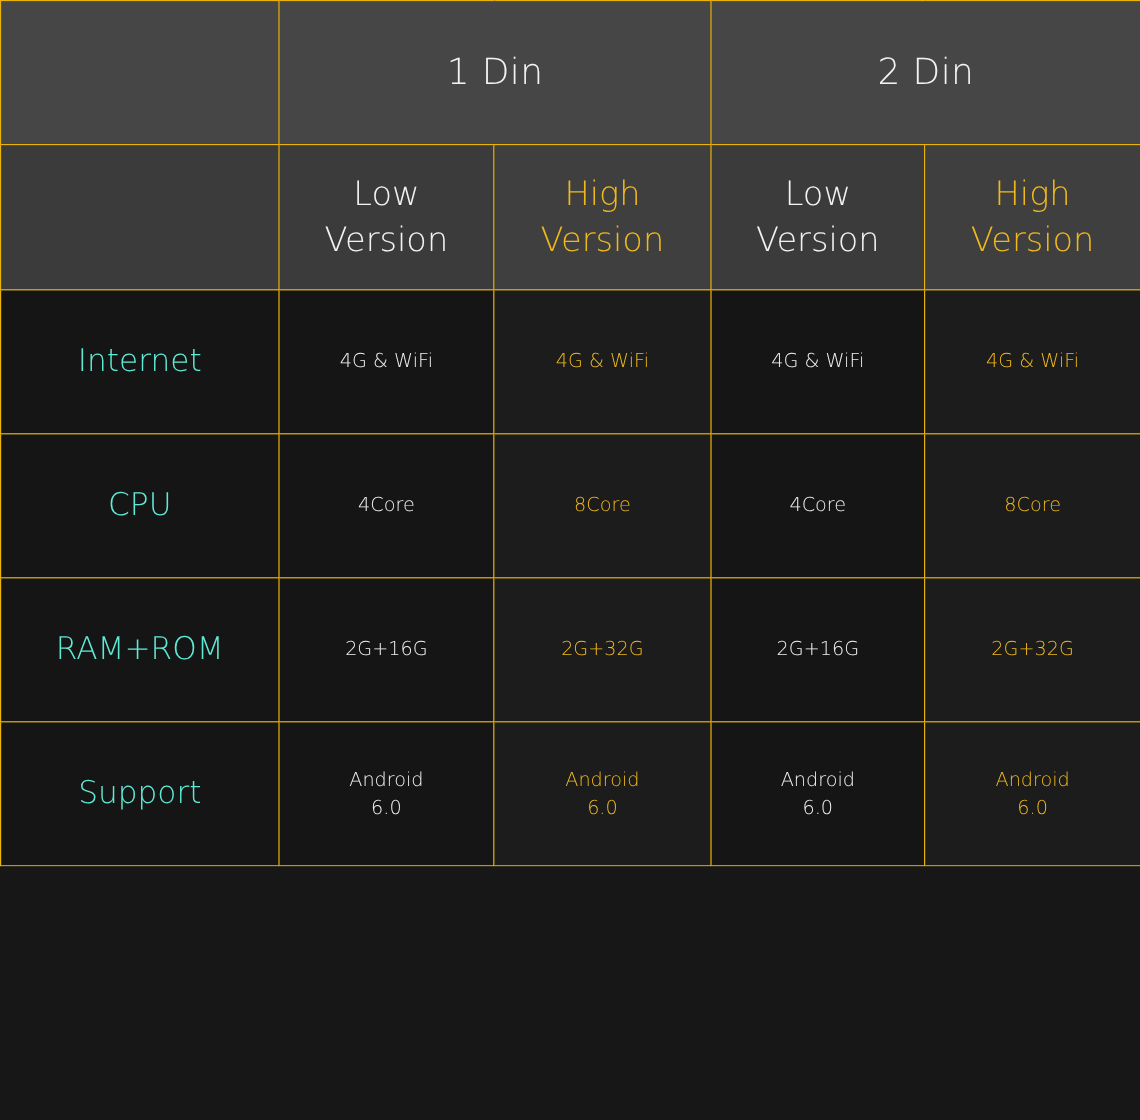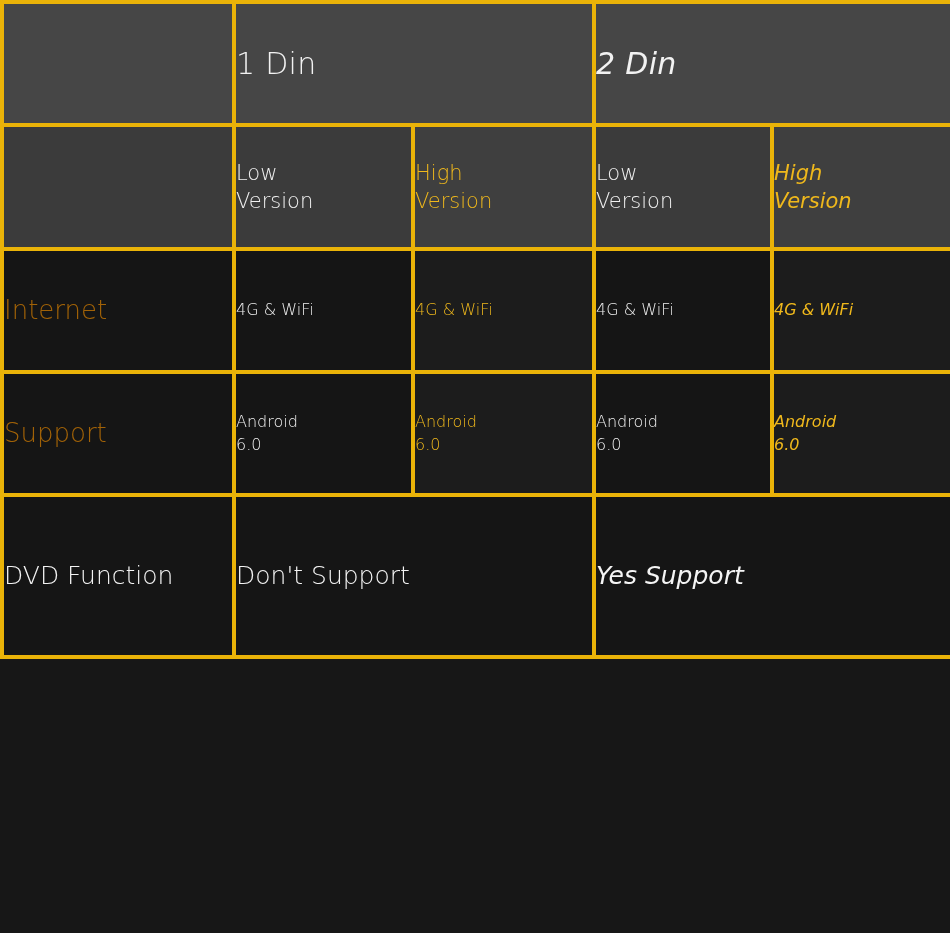--- a/index.html
+++ b/index.html
@@ -18,23 +18,23 @@
 
   #spec-table {
     width: 950px;
     border-collapse: collapse;
     table-layout: fixed;
   }
 
   #spec-table td {
     padding: 0;
     margin: 0;
-    text-align: left;
+    text-align: center;
     vertical-align: middle;
-    border: 4px solid #eab308;
+    border: 1px solid #eab308;
     font-weight: 300;
     line-height: 1.18;
   }
 
   
   .col-feature { width: 232px; }
   .col-low1    { width: 179px; }
   .col-high1   { width: 181px; }
   .col-low2    { width: 178px; }
   .col-high2   { width: 180px; }
@@ -64,21 +64,21 @@
     border-color: #565656;
   }
   tr.head-version td.blank-corner {
     background: #3b3b3b;
     border-left-color: transparent;
   }
   tr.head-version td.ver-high {
     background: #3f3f3f;
   }
   .version-label {
-    font-size: 21px;
+    font-size: 28px;
     font-weight: 300;
     color: #f2f2f2;
     line-height: 1.35;
   }
   .version-label.accent { color: #efb81c; }
 
   
   tr.data-row td {
     height: 119px;
     background: #151515;
@@ -88,21 +88,21 @@
     background: #1c1c1c;
   }
   tr.data-row td.cell-feature {
     background: #151515;
     border-left-color: transparent;
   }
 
   .feature-name {
     font-size: 26px;
     font-weight: 300;
-    color: #a16207;
+    color: #5eead4;
   }
   .cell-value {
     font-size: 16px;
     font-weight: 300;
     color: #f0f0f0;
     line-height: 1.38;
   }
   .cell-value.accent { color: #efb81c; }
 
   
@@ -114,21 +114,21 @@
   tr.merged-row td.cell-feature {
     border-left-color: transparent;
   }
   .merged-value {
     font-size: 25px;
     font-weight: 300;
     color: #f4f4f4;
   }
 
   
-  #spec-table td:last-child { border-right-color: transparent; font-style: italic; }
+  #spec-table td:last-child { border-right-color: transparent; }
 
   .footer-space {
     height: 58px;
     background: #171717;
   }
 </style>
 </head>
 <body>
 
 <table id="spec-table">
@@ -202,21 +202,71 @@
           <span>4G &amp; WiFi</span>
         </div>
       </td>
       <td class="cell-high">
         <div class="cell-value accent">
           <span>4G &amp; WiFi</span>
         </div>
       </td>
     </tr>
 
-
+    <tr class="data-row">
+      <td class="cell-feature">
+        <span class="feature-name">CPU</span>
+      </td>
+      <td>
+        <div class="cell-value">
+          <span>4Core</span>
+        </div>
+      </td>
+      <td class="cell-high">
+        <div class="cell-value accent">
+          <span>8Core</span>
+        </div>
+      </td>
+      <td>
+        <div class="cell-value">
+          <span>4Core</span>
+        </div>
+      </td>
+      <td class="cell-high">
+        <div class="cell-value accent">
+          <span>8Core</span>
+        </div>
+      </td>
+    </tr>
+
+    <tr class="data-row">
+      <td class="cell-feature">
+        <span class="feature-name">RAM+ROM</span>
+      </td>
+      <td>
+        <div class="cell-value">
+          <span>2G+16G</span>
+        </div>
+      </td>
+      <td class="cell-high">
+        <div class="cell-value accent">
+          <span>2G+32G</span>
+        </div>
+      </td>
+      <td>
+        <div class="cell-value">
+          <span>2G+16G</span>
+        </div>
+      </td>
+      <td class="cell-high">
+        <div class="cell-value accent">
+          <span>2G+32G</span>
+        </div>
+      </td>
+    </tr>
 
     <tr class="data-row">
       <td class="cell-feature">
         <span class="feature-name">Support</span>
       </td>
       <td>
         <div class="cell-value">
           <span>Android</span><br>
           <span>6.0</span>
         </div>
@@ -234,28 +284,17 @@
         </div>
       </td>
       <td class="cell-high">
         <div class="cell-value accent">
           <span>Android</span><br>
           <span>6.0</span>
         </div>
       </td>
     </tr>
 
-    <tr class="merged-row">
-      <td class="cell-feature">
-        <span class="merged-value">DVD Function</span>
-      </td>
-      <td colspan="2">
-        <span class="merged-value">Don't Support</span>
-      </td>
-      <td colspan="2">
-        <span class="merged-value">Yes Support</span>
-      </td>
-    </tr>
 
   </tbody>
 </table>
 
 <div class="footer-space"></div>
 
 </body></html>

